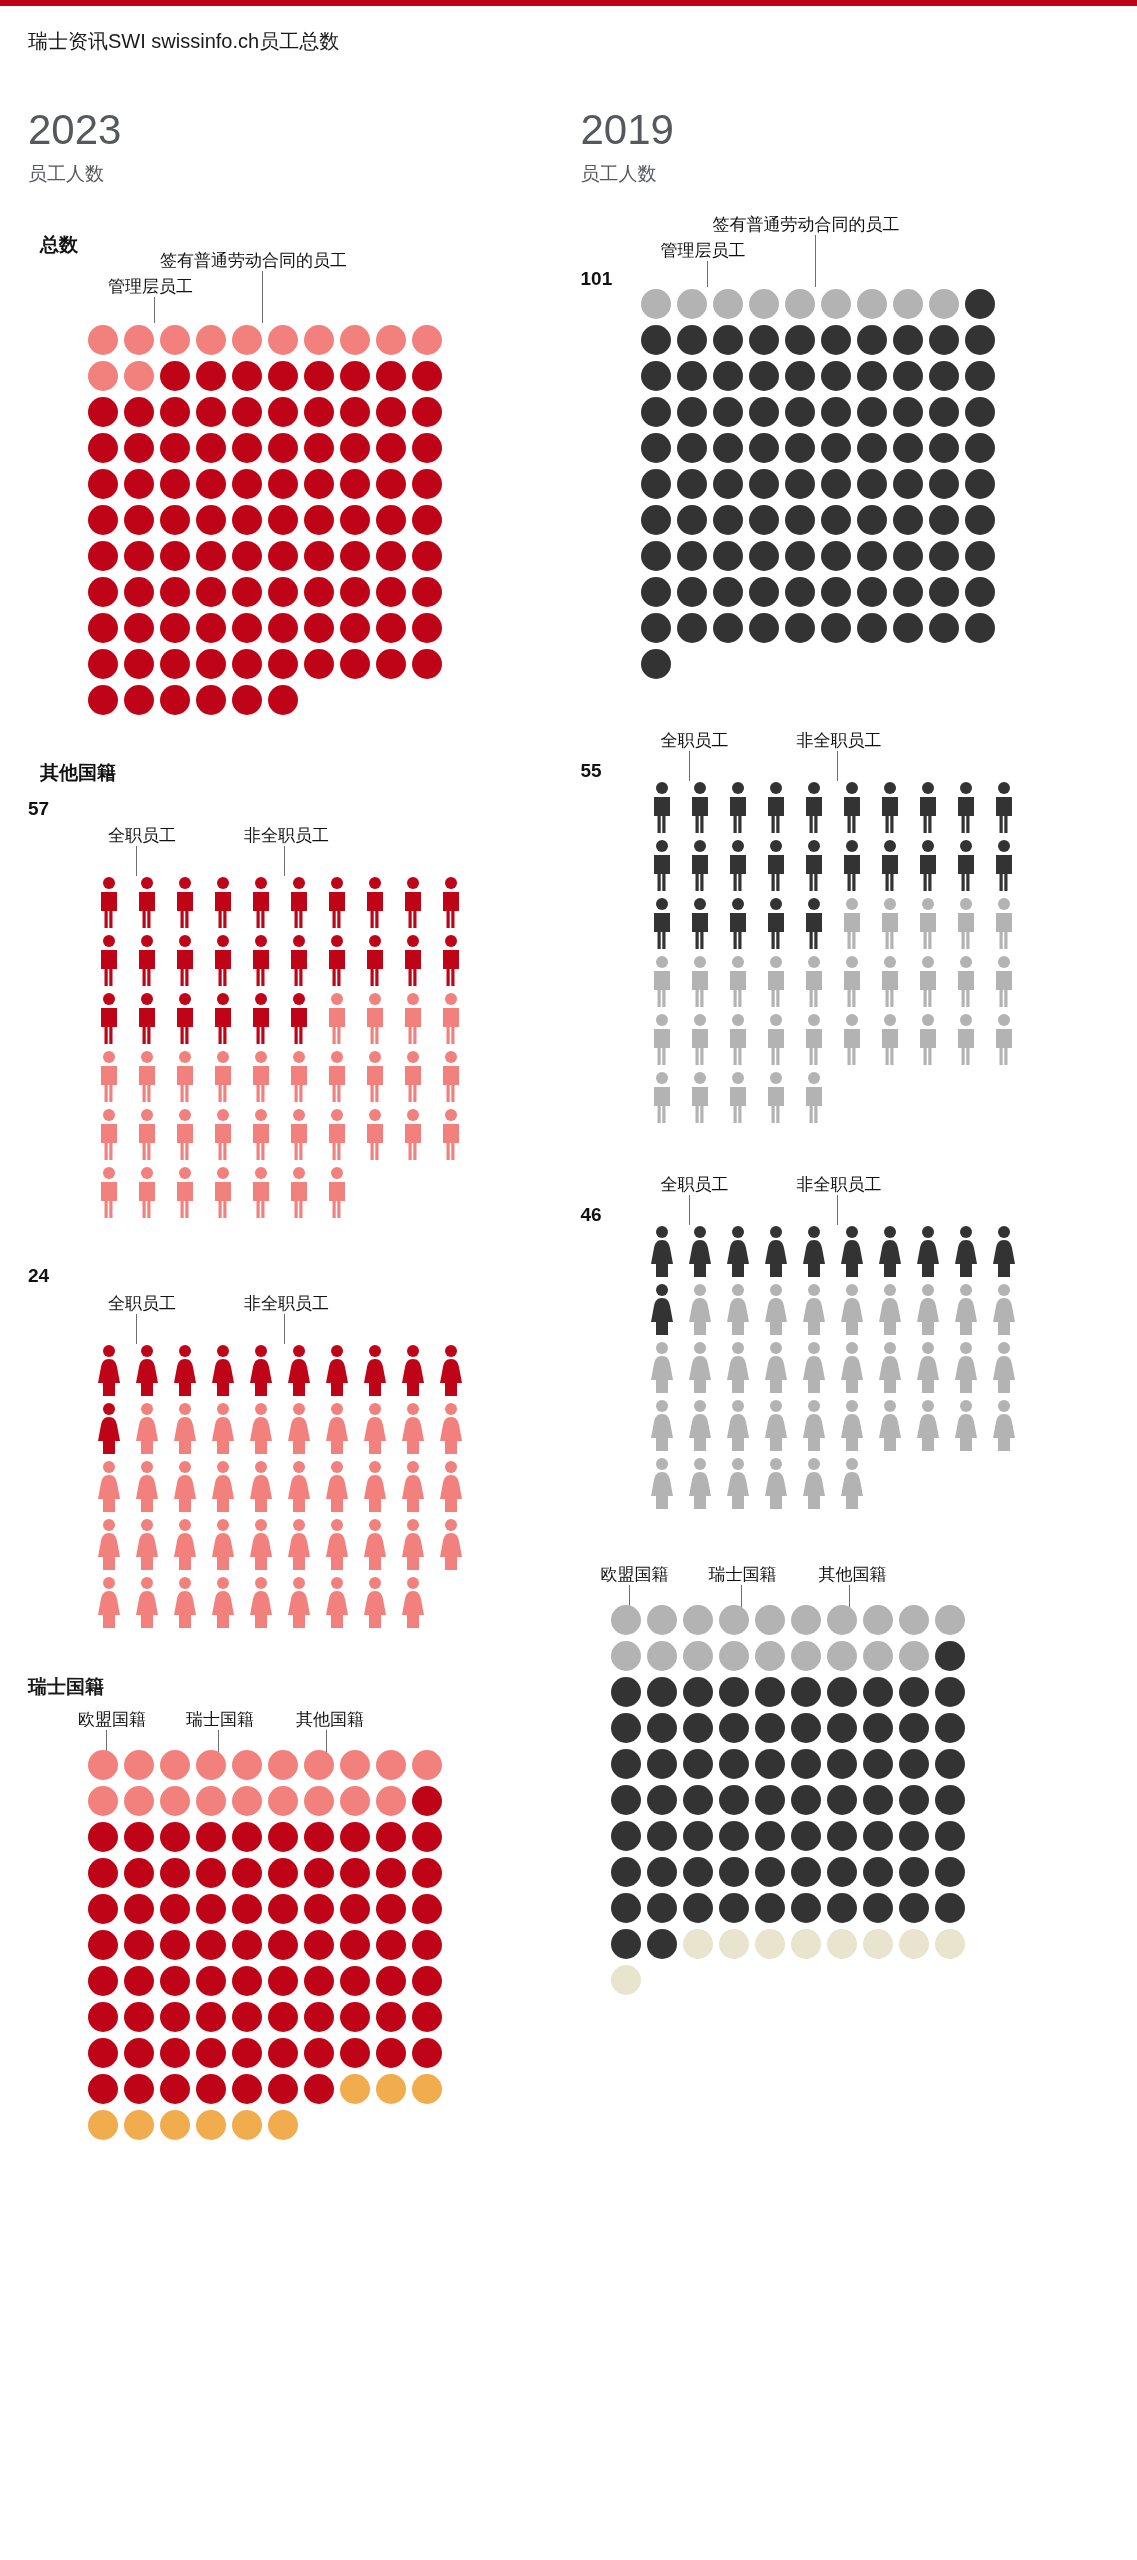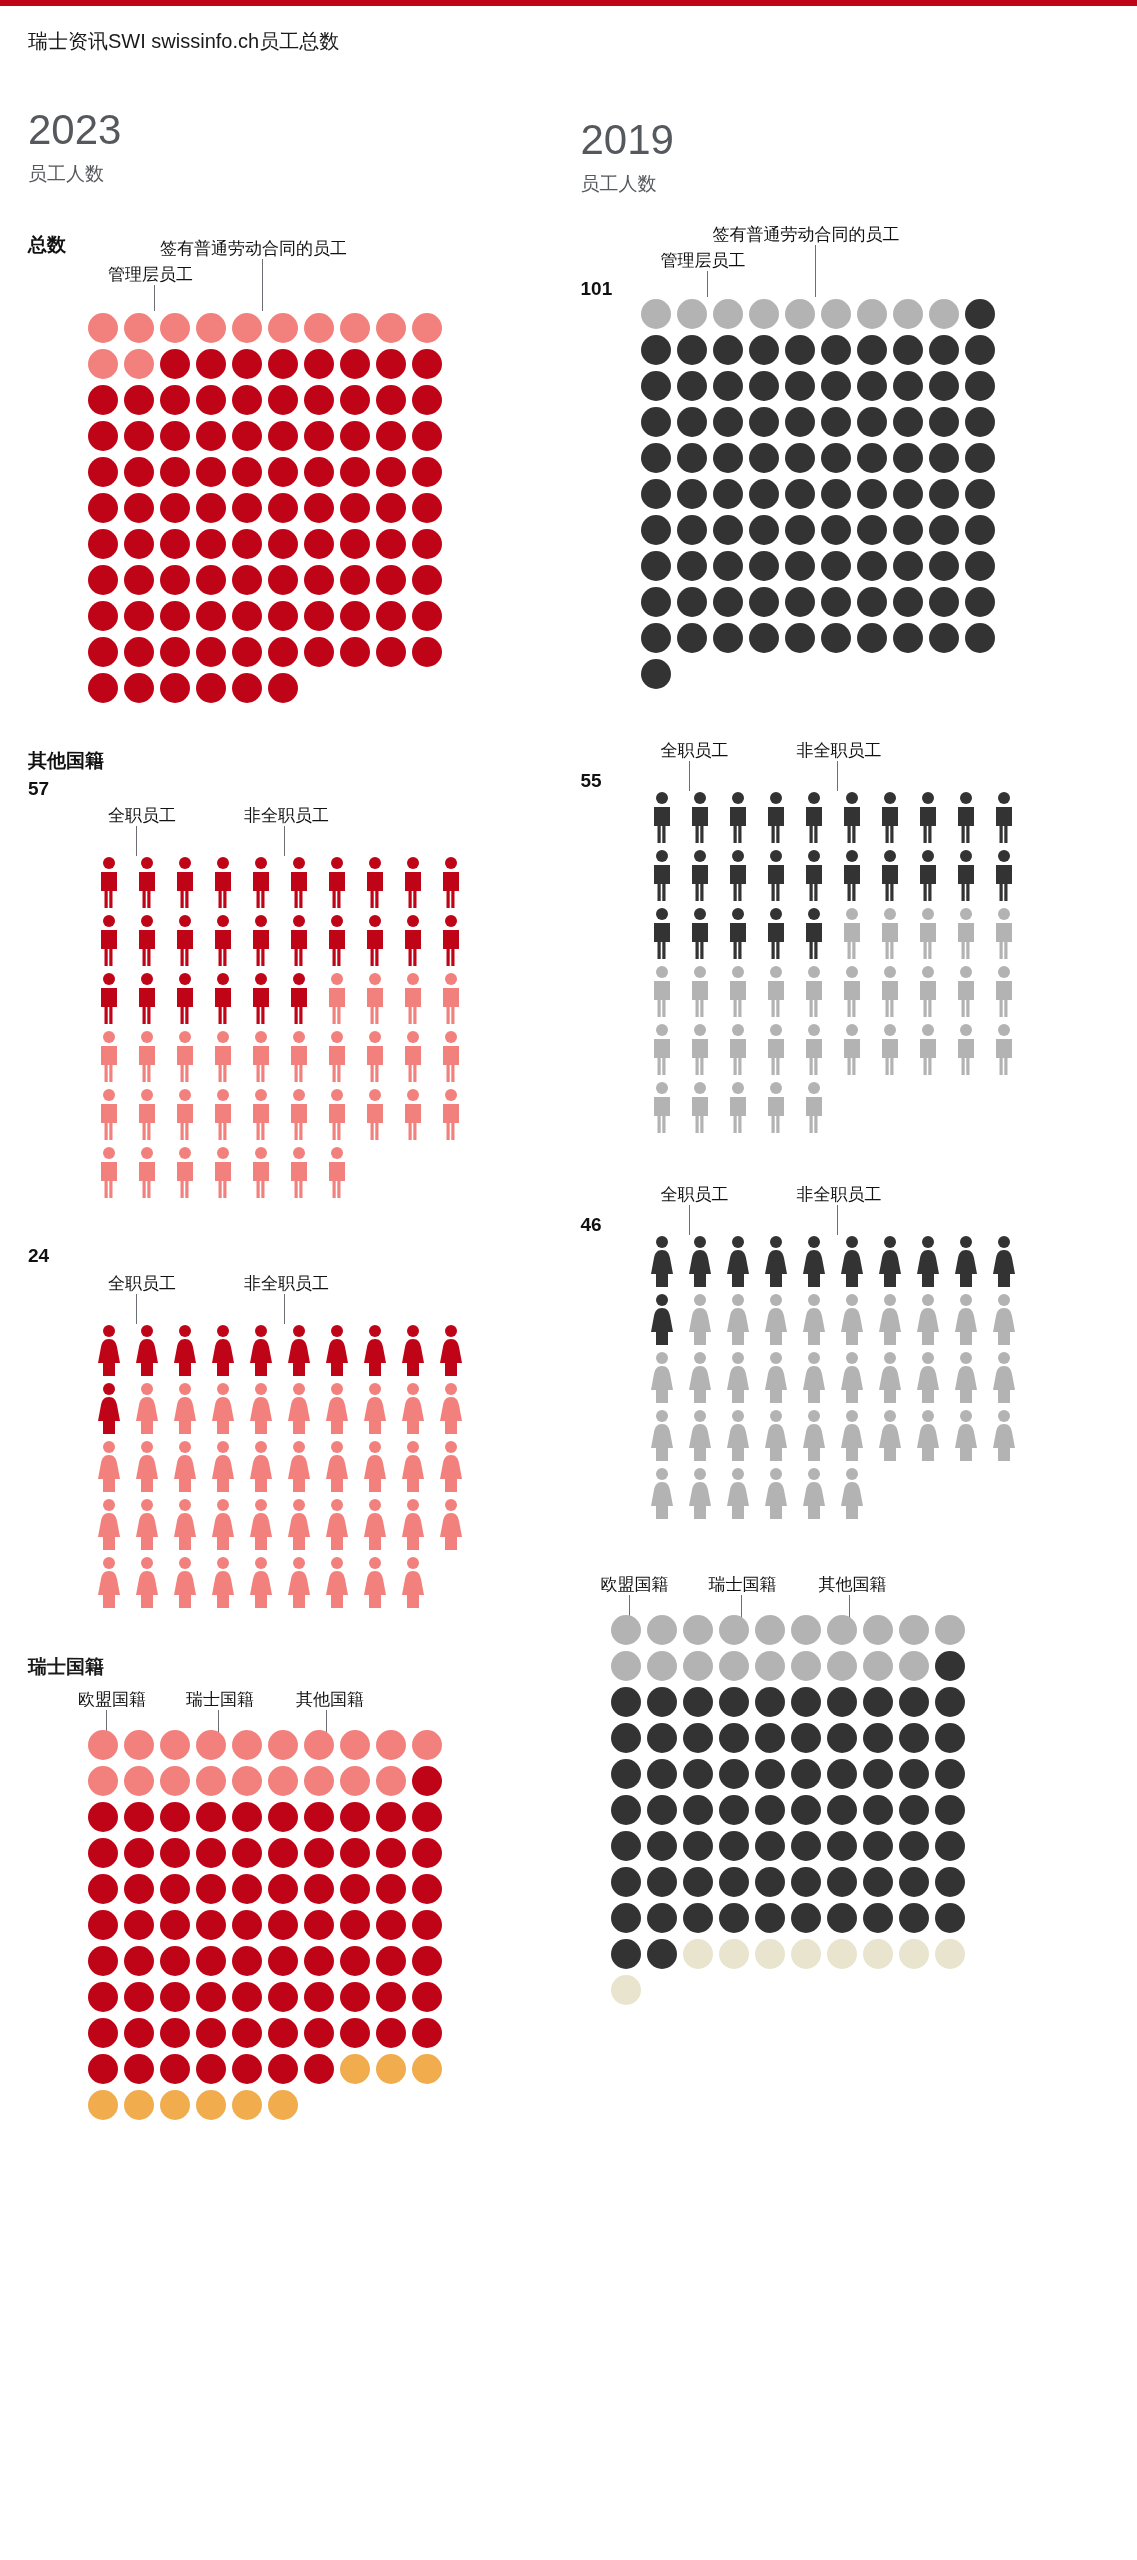--- a/index.html
+++ b/index.html
@@ -22,21 +22,21 @@
   }
   .subtitle{
     font-size:20px;
     margin:22px 0 0 0;
     color:#1a1a1a;
     font-weight:400;
   }
 
   .cols{display:flex;margin-top:54px;}
   .col{width:50%;box-sizing:border-box;position:relative;}
-  .col.right{padding-left:12px;margin-top:10px;}
+  .col.right{padding-left:12px;}
 
   .year{
     font-size:42px;
     font-weight:400;
     color:#55585c;
     line-height:1;
     margin:0;
   }
   .year-sub{
     font-size:19px;
@@ -44,21 +44,21 @@
     margin-top:10px;
   }
 
   .section{margin-top:40px;position:relative;}
   .section.first{margin-top:46px;}
 
   .sec-label{
     font-size:19px;
     font-weight:700;
     color:#111;
-    margin:0;
+    margin:12px;
     line-height:1.25;
   }
   .sec-value{
     font-size:19px;
     font-weight:700;
     color:#111;
     margin-top:4px;
     line-height:1.25;
   }
 

